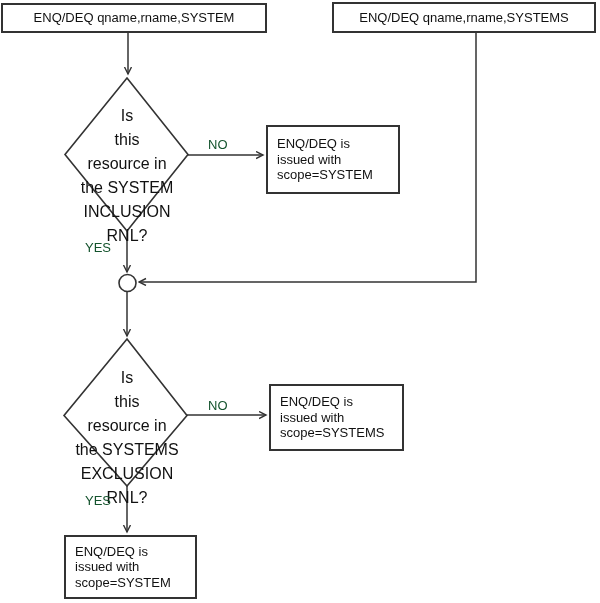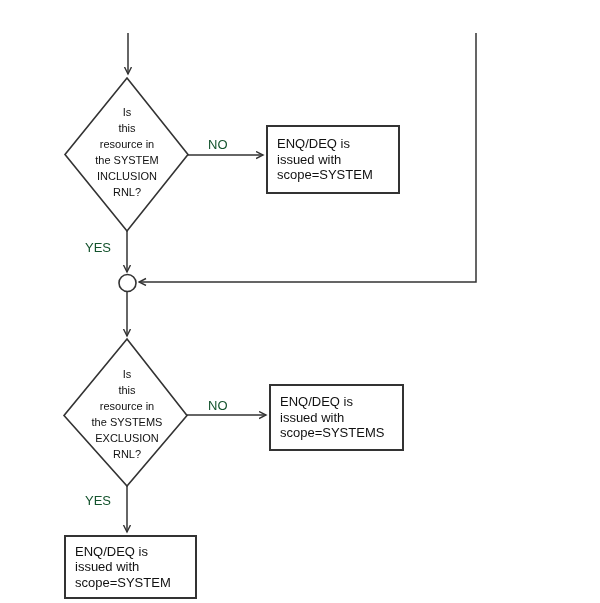--- a/index.html
+++ b/index.html
@@ -24,22 +24,22 @@
     line-height: 15.5px;
     white-space: pre-line;
     color: #111111;
   }
   .start-box { justify-content: center; text-align: center; }
   .result-box { justify-content: flex-start; text-align: left; padding-left: 9px; }
   .diamond-label {
     position: absolute;
     width: 140px;
     text-align: center;
-    font-size: 11px;
-    line-height: 16px;
+    font-size: 16px;
+    line-height: 24px;
     white-space: pre-line;
     color: #111111;
   }
   .edge-label {
     position: absolute;
     font-size: 13px;
     color: #14532d;
   }
 </style>
 </head>
@@ -61,21 +61,23 @@
 
     <line x1="128" y1="33" x2="128" y2="74" stroke="#333333" stroke-width="1.5" marker-end="url(#arrow)"></line>
     <line x1="188" y1="155" x2="263" y2="155" stroke="#333333" stroke-width="1.5" marker-end="url(#arrow)"></line>
     <line x1="127" y1="231" x2="127" y2="272" stroke="#333333" stroke-width="1.5" marker-end="url(#arrow)"></line>
     <polyline points="476,33 476,282 139,282" fill="none" stroke="#333333" stroke-width="1.5" marker-end="url(#arrow)"></polyline>
     <line x1="127" y1="292" x2="127" y2="336" stroke="#333333" stroke-width="1.5" marker-end="url(#arrow)"></line>
     <line x1="187" y1="415" x2="266" y2="415" stroke="#333333" stroke-width="1.5" marker-end="url(#arrow)"></line>
     <line x1="127" y1="486" x2="127" y2="532" stroke="#333333" stroke-width="1.5" marker-end="url(#arrow)"></line>
   </svg>
 
+  <div class="node-box start-box" style="left:1px; top:3px; width:266px; height:30px;">ENQ/DEQ qname,rname,SYSTEM</div>
 
+  <div class="node-box start-box" style="left:332px; top:2px; width:264px; height:31px;">ENQ/DEQ qname,rname,SYSTEMS</div>
 
   <div class="diamond-label" style="left:57px; top:104px;">Is
 this
 resource in
 the SYSTEM
 INCLUSION
 RNL?</div>
 
   <div class="diamond-label" style="left:57px; top:366px;">Is
 this

